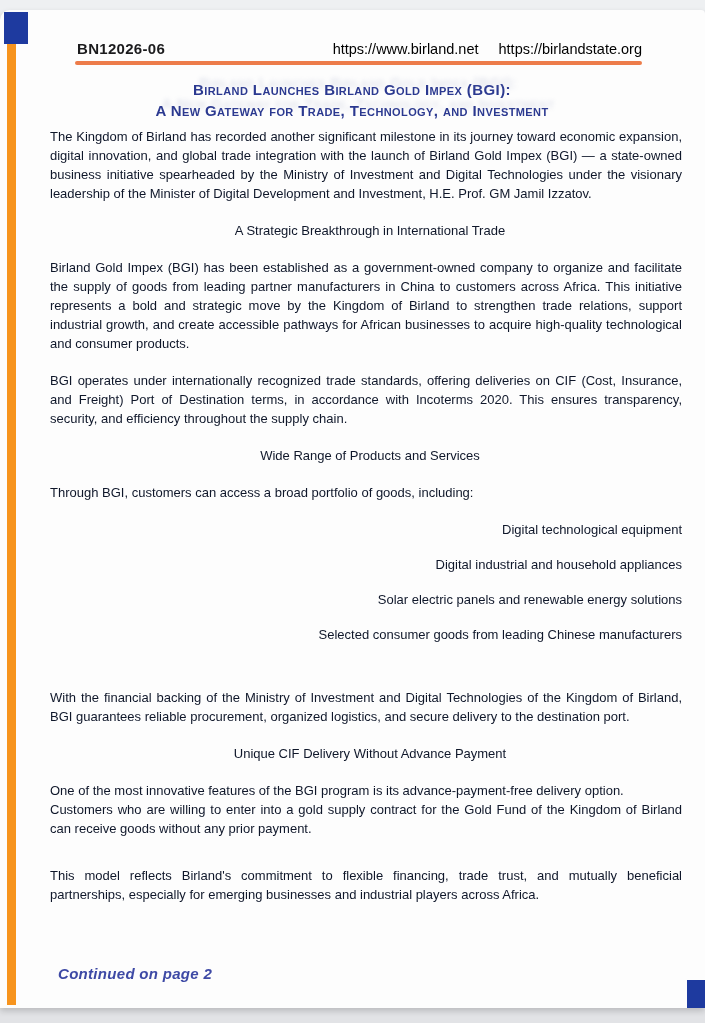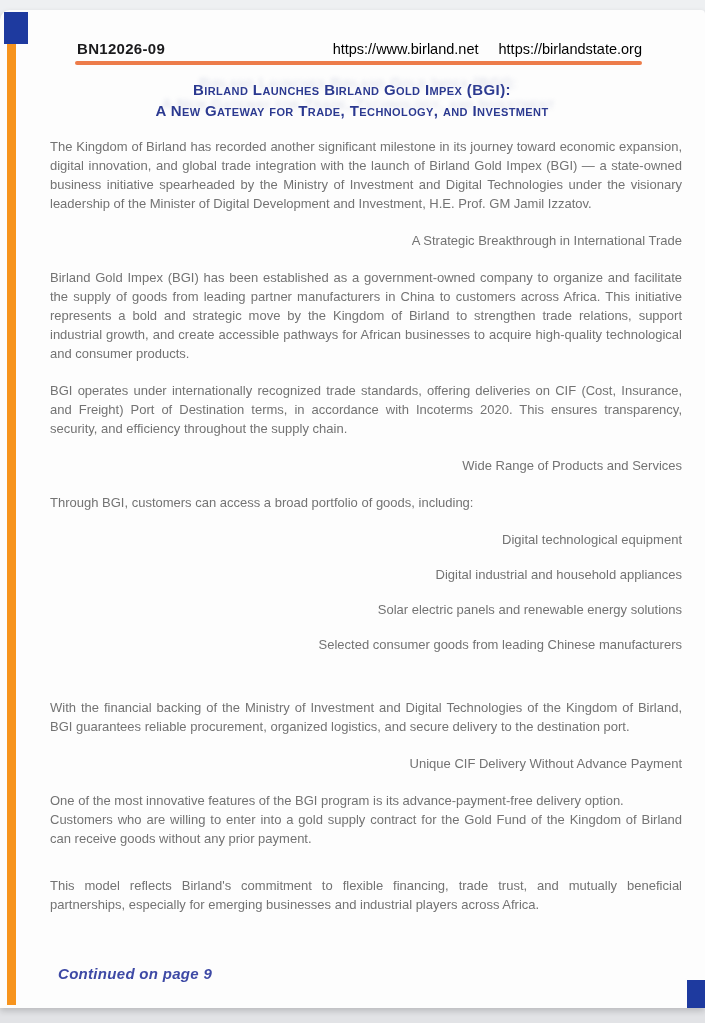--- a/index.html
+++ b/index.html
@@ -47,25 +47,25 @@
     font-variant:small-caps;letter-spacing:.4px;line-height:21px;
   }
   .title-ghost{
     position:absolute;left:6px;top:-7px;width:100%;
     color:#8a93b8;opacity:.22;filter:blur(2px);
     pointer-events:none;
   }
 
   
   .article{
-    position:absolute;left:50px;top:127px;width:632px;
-    font-size:13px;line-height:19px;color:#737373;
+    position:absolute;left:50px;top:117px;width:632px;
+    font-size:13px;line-height:19px;color:#0f172a;
   }
   .para{margin:0 0 18px 0;text-align:justify;}
-  .heading{margin:0 0 18px 8px;text-align:right;}
+  .heading{margin:0 0 18px 8px;text-align:center;}
   .item{margin:0 0 16px 0;text-align:right;}
   .gap-lg{margin-top:44px;}
   .prewrap{white-space:pre-line;}
   .article > :last-child{margin-bottom:0;margin-top:28px;}
 
   
   .footer-note{
     position:absolute;left:58px;bottom:26px;
     font-size:15px;font-style:italic;font-weight:700;
     color:#3D49A5;letter-spacing:.3px;
@@ -77,21 +77,21 @@
 <div class="edge-strip-top"></div>
 <div class="edge-strip-bottom"></div>
 
 <div class="page">
 
   <div class="corner-tl"></div>
   <div class="side-bar"></div>
   <div class="corner-br"></div>
 
   <div class="hdr">
-    <span class="doc-number">BN12026-09</span>
+    <span class="doc-number">BN12026-06</span>
     <span class="hdr-urls">
       <span class="hdr-url">https://www.birland.net</span>
       <span class="hdr-url">https://birlandstate.org</span>
     </span>
   </div>
   <div class="hdr-rule"></div>
 
   <div class="title-wrap">
     <span class="title-line">
       <span class="title-ghost">Birland Launches Birland Gold Impex (BGI):</span>
@@ -114,15 +114,15 @@
     <p class="item">Digital industrial and household appliances</p>
     <p class="item">Solar electric panels and renewable energy solutions</p>
     <p class="item">Selected consumer goods from leading Chinese manufacturers</p>
     <p class="para gap-lg">With the financial backing of the Ministry of Investment and Digital Technologies of the Kingdom of Birland, BGI guarantees reliable procurement, organized logistics, and secure delivery to the destination port.</p>
     <p class="heading">Unique CIF Delivery Without Advance Payment</p>
     <p class="para prewrap">One of the most innovative features of the BGI program is its advance-payment-free delivery option.
 Customers who are willing to enter into a gold supply contract for the Gold Fund of the Kingdom of Birland can receive goods without any prior payment.</p>
     <p class="para">This model reflects Birland's commitment to flexible financing, trade trust, and mutually beneficial partnerships, especially for emerging businesses and industrial players across Africa.</p>
   </div>
 
-  <div class="footer-note">Continued on page 9</div>
+  <div class="footer-note">Continued on page 2</div>
 
 </div>
 
 </body></html>

